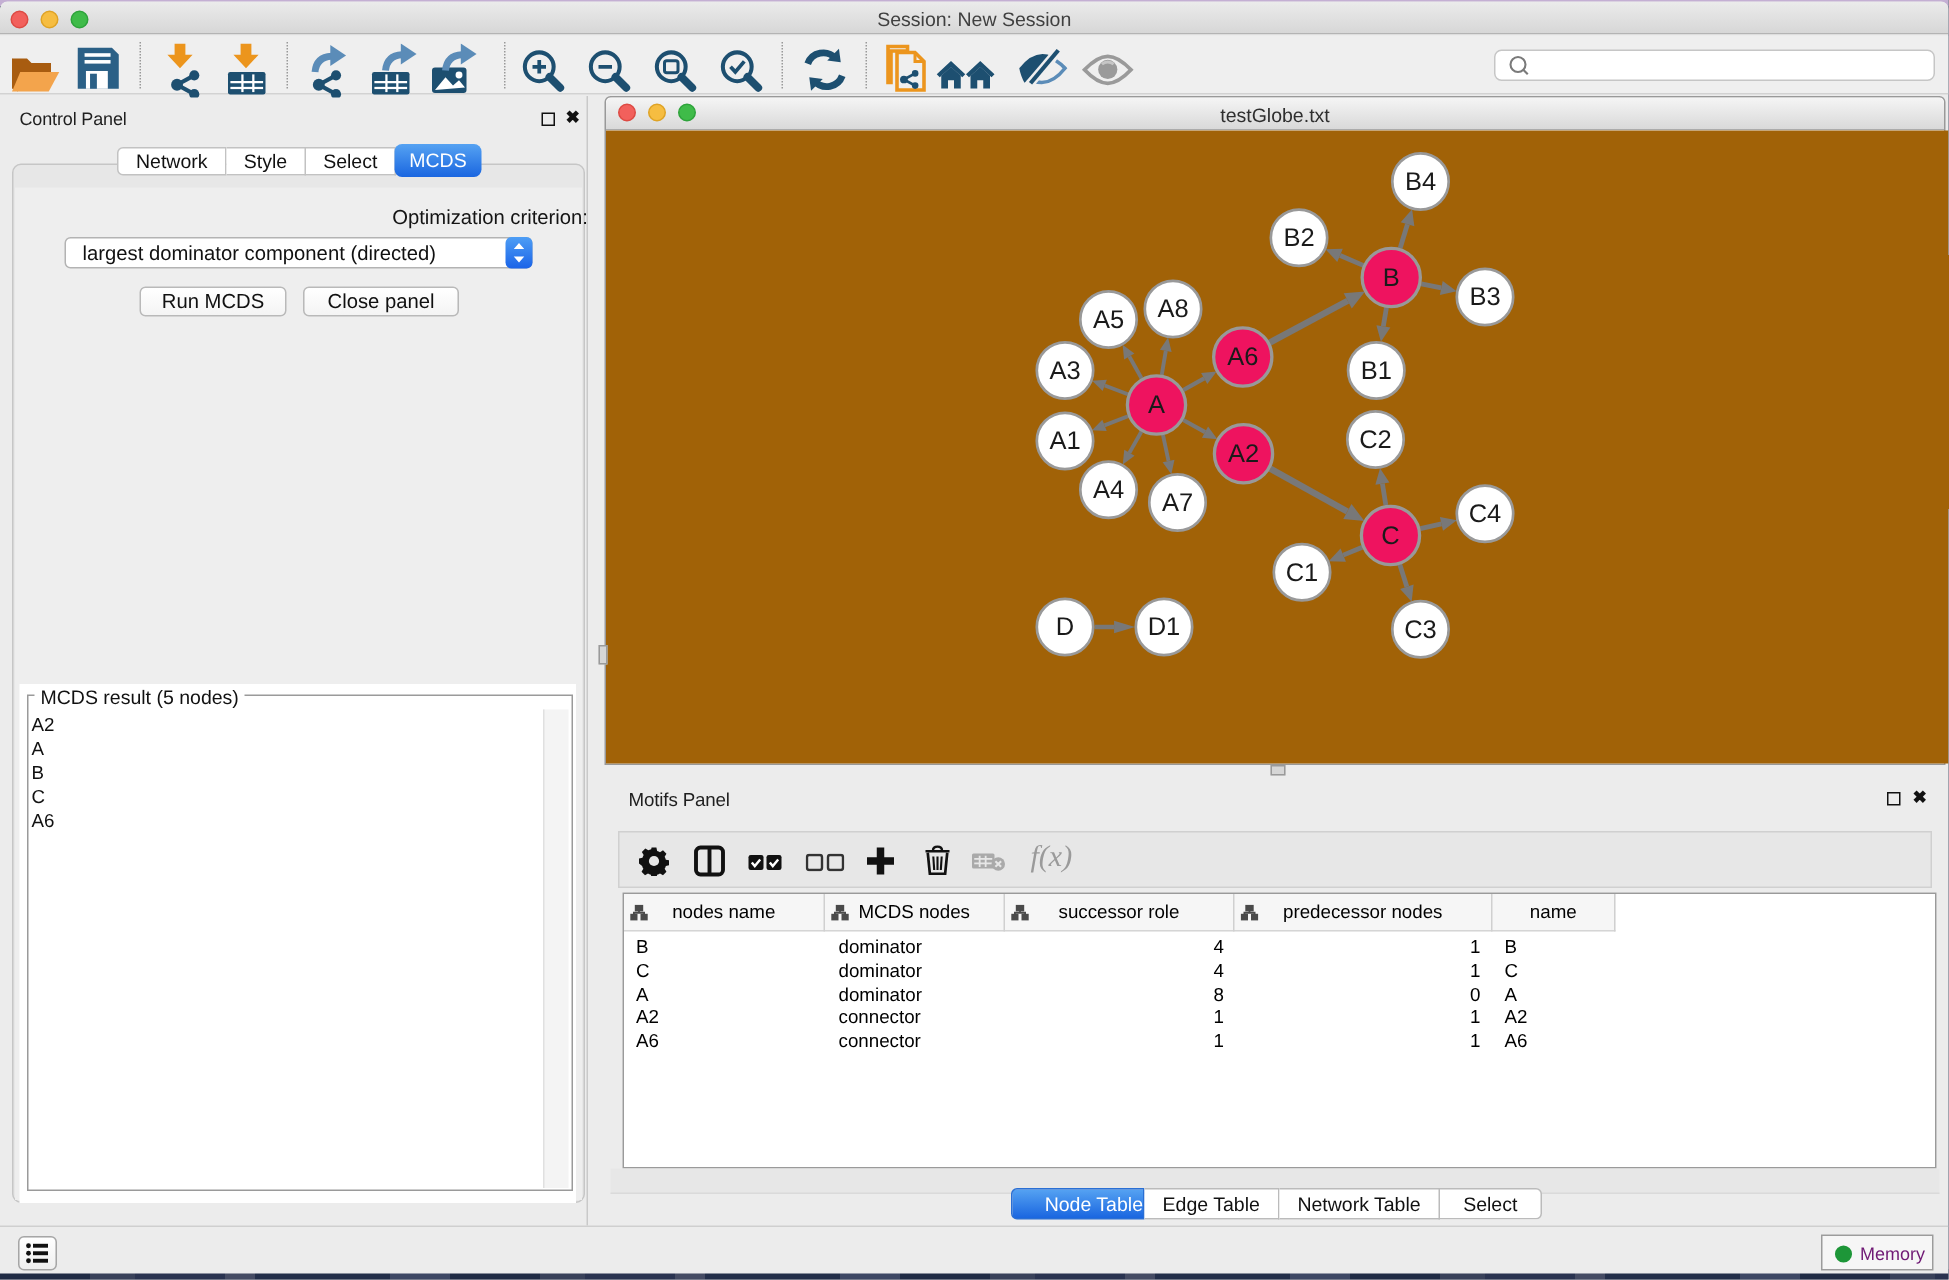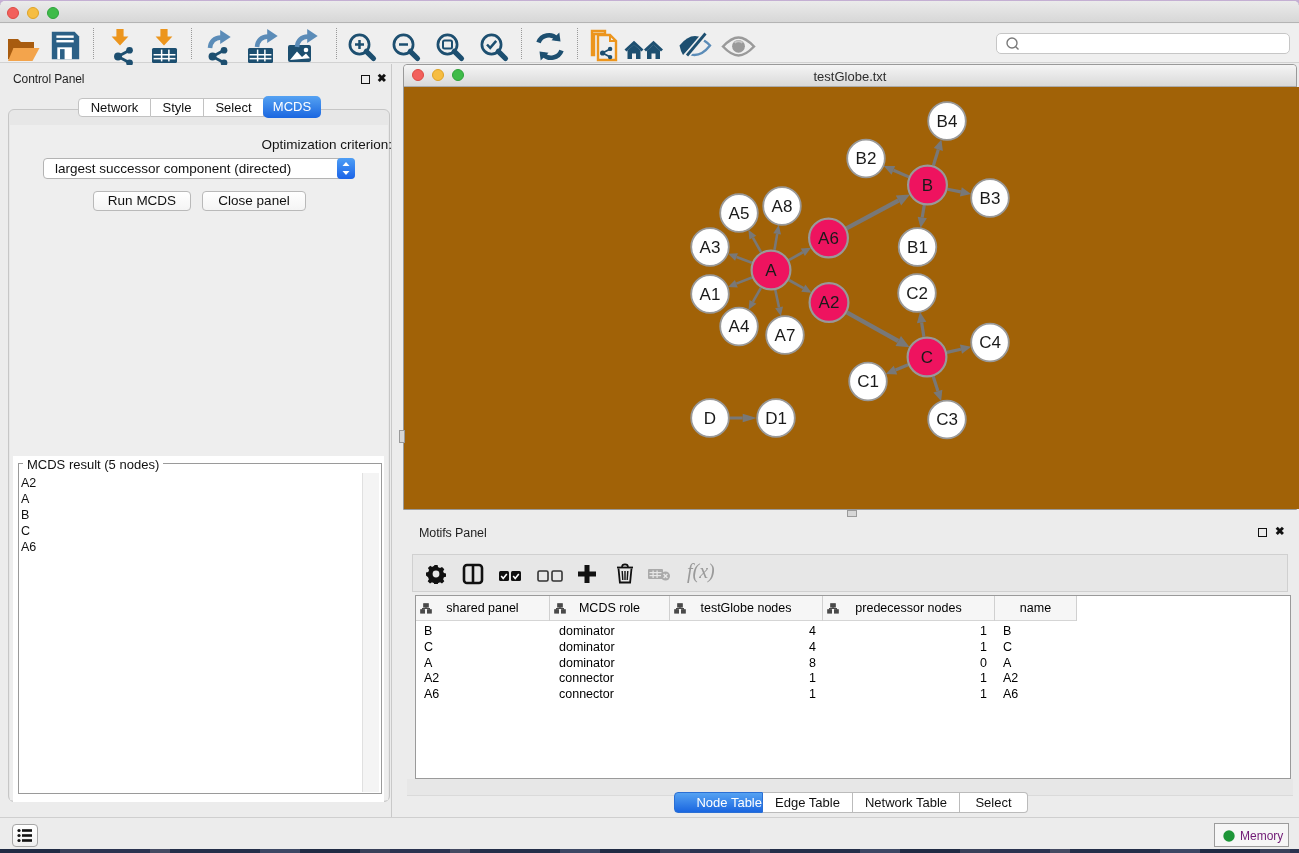--- a/index.html
+++ b/index.html
@@ -47,20 +47,21 @@
 #btabNode{position:absolute;left:674px;top:791px;width:89px;height:21px;border-radius:4px 0 0 4px;background:linear-gradient(#55a2f2,#1a66e0);border:1px solid #2a6fd4;color:#fff;font-size:13px;text-align:right;line-height:20px}
 .notch{position:absolute;background:#d6d6d6;border:1px solid #9a9a9a}
 </style></head><body>
 <div class="desktop-top"></div>
 <div class="deskbot"></div>
 <div id="win">
 <div id="titlebar">
  <div class="tl" style="left:7px;background:#f2605c;border:1px solid #dd4a43"></div>
  <div class="tl" style="left:27px;background:#f6bd41;border:1px solid #dfa325"></div>
  <div class="tl" style="left:47px;background:#3fbb49;border:1px solid #2ea33b"></div>
+ <div id="title">Session: New Session</div>
 </div>
 <div id="toolbar">
 
 <div style="position:absolute;left:6px;top:9px;width:31px;height:27px"><svg width="34" height="30" viewBox="0 0 34 30">
           <path d="M2 6 h10 l3 3 h13 v6 h-26 z" fill="#a85c10"></path>
           <path d="M2 6 v20 l4 2 l2 -14 z" fill="#a85c10"></path>
           <path d="M7.5 15 h26 l-7 13 h-24.5 z" fill="#f3a44c"></path>
         </svg></div>
 <div style="position:absolute;left:50px;top:6px;width:29px;height:29px"><svg width="31" height="31" viewBox="0 0 34 34">
           <path d="M2 2 h25 l5 5 v25 h-30 z" fill="#2b6086"></path>
@@ -183,21 +184,21 @@
 <div class="phead" style="position:absolute;left:13px;top:71px">Control Panel</div>
 <div class="maxbox" style="left:361px;top:74px"></div>
 <div class="closex" style="left:377px;top:70px">✖</div>
 <div class="tab" style="left:78px;width:73px;border-left:1px solid #c2c2c2;border-radius:4px 0 0 4px">Network</div>
 <div class="tab" style="left:151px;width:53px">Style</div>
 <div class="tab" style="left:204px;width:60px">Select</div>
 <div id="tabMCDS">MCDS</div>
 <div id="cpbox"></div>
 <div id="cpinner"></div>
 <div id="optlabel">Optimization criterion:</div>
-<div id="dropdown">largest successor component (directed)</div>
+<div id="dropdown">largest dominator component (directed)</div>
 <div id="stepper"><svg width="18" height="21" viewBox="0 0 18 21">
         <path d="M5.5 8 l3.5 -4 l3.5 4z M5.5 13 l3.5 4 l3.5 -4z" fill="#fff"></path>
       </svg></div>
 <div class="btn" style="left:93px;width:98px">Run MCDS</div>
 <div class="btn" style="left:202px;width:104px">Close panel</div>
 <div id="results"></div>
 <div id="groupbox"></div>
 <div id="grouplabel">MCDS result (5 nodes)</div>
 <div id="resultlist">A2<br>A<br>B<br>C<br>A6</div>
 <div id="cpsb"></div>
@@ -367,37 +368,37 @@
 </div>
 <div id="ttable">
       <div id="thead">
 <div class="thcell" style="left:0px;width:134px"><span style="position:absolute;left:4px;top:7px;line-height:0"><svg width="12" height="11" viewBox="0 0 12 11" style="vertical-align:-1.5px">
               <g fill="none" stroke="#4a4a4a" stroke-width="1.2">
                 <rect x="3.8" y="0.8" width="4.4" height="3.2" fill="#4a4a4a"></rect>
                 <rect x="0.8" y="6.8" width="3.6" height="3.2" fill="#4a4a4a"></rect>
                 <rect x="7.6" y="6.8" width="3.6" height="3.2" fill="#4a4a4a"></rect>
                 <path d="M6 4 v1.5 M2.6 6.8 v-1.3 h6.8 v1.3"></path>
               </g>
-            </svg></span><span>shared panel</span></div>
+            </svg></span><span>nodes name</span></div>
 <div class="thcell" style="left:134px;width:120px"><span style="position:absolute;left:4px;top:7px;line-height:0"><svg width="12" height="11" viewBox="0 0 12 11" style="vertical-align:-1.5px">
               <g fill="none" stroke="#4a4a4a" stroke-width="1.2">
                 <rect x="3.8" y="0.8" width="4.4" height="3.2" fill="#4a4a4a"></rect>
                 <rect x="0.8" y="6.8" width="3.6" height="3.2" fill="#4a4a4a"></rect>
                 <rect x="7.6" y="6.8" width="3.6" height="3.2" fill="#4a4a4a"></rect>
                 <path d="M6 4 v1.5 M2.6 6.8 v-1.3 h6.8 v1.3"></path>
               </g>
-            </svg></span><span>MCDS role</span></div>
+            </svg></span><span>MCDS nodes</span></div>
 <div class="thcell" style="left:254px;width:153px"><span style="position:absolute;left:4px;top:7px;line-height:0"><svg width="12" height="11" viewBox="0 0 12 11" style="vertical-align:-1.5px">
               <g fill="none" stroke="#4a4a4a" stroke-width="1.2">
                 <rect x="3.8" y="0.8" width="4.4" height="3.2" fill="#4a4a4a"></rect>
                 <rect x="0.8" y="6.8" width="3.6" height="3.2" fill="#4a4a4a"></rect>
                 <rect x="7.6" y="6.8" width="3.6" height="3.2" fill="#4a4a4a"></rect>
                 <path d="M6 4 v1.5 M2.6 6.8 v-1.3 h6.8 v1.3"></path>
               </g>
-            </svg></span><span>testGlobe nodes</span></div>
+            </svg></span><span>successor role</span></div>
 <div class="thcell" style="left:407px;width:172px"><span style="position:absolute;left:4px;top:7px;line-height:0"><svg width="12" height="11" viewBox="0 0 12 11" style="vertical-align:-1.5px">
               <g fill="none" stroke="#4a4a4a" stroke-width="1.2">
                 <rect x="3.8" y="0.8" width="4.4" height="3.2" fill="#4a4a4a"></rect>
                 <rect x="0.8" y="6.8" width="3.6" height="3.2" fill="#4a4a4a"></rect>
                 <rect x="7.6" y="6.8" width="3.6" height="3.2" fill="#4a4a4a"></rect>
                 <path d="M6 4 v1.5 M2.6 6.8 v-1.3 h6.8 v1.3"></path>
               </g>
             </svg></span><span>predecessor nodes</span></div>
 <div class="thcell" style="left:579px;width:82px">name</div>
 </div>

